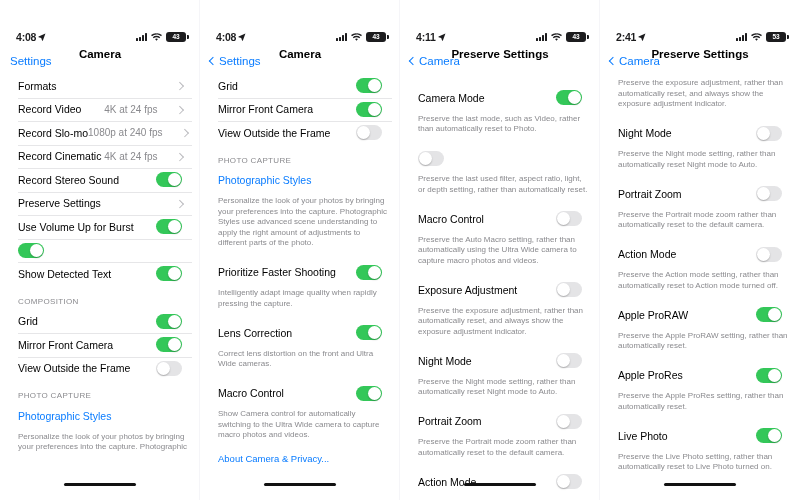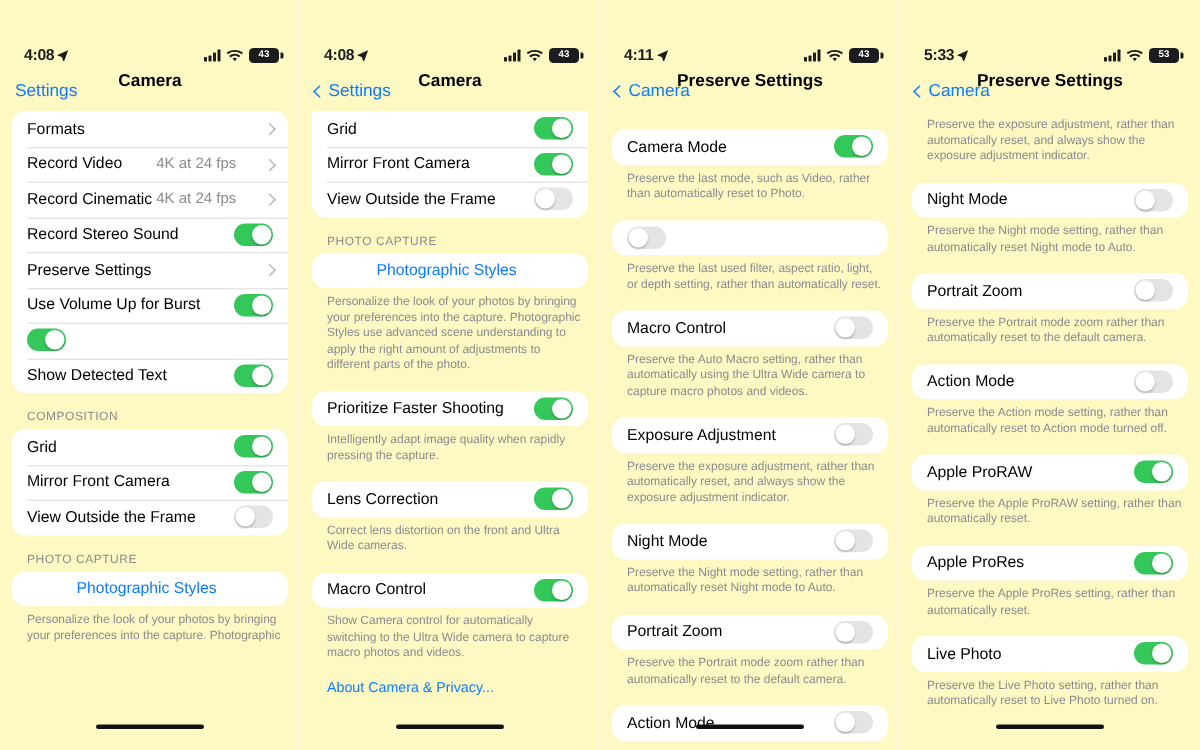--- a/index.html
+++ b/index.html
@@ -5,21 +5,21 @@
   html,body{margin:0;padding:0;}
   body{
     width:800px;height:500px;
     background:#ebebf0;
     font-family:"Liberation Sans", sans-serif;
     overflow:hidden;
   }
   .screens{display:flex;width:800px;height:500px;}
   .phone{
     width:200px;height:500px;position:relative;
-    background:#fef9c3;overflow:hidden;
+    background:#ffffff;overflow:hidden;
     box-sizing:border-box;
   }
   .phone + .phone{box-shadow:-1px 0 0 #f5f5f8;}
 
   
   .statusbar{
     height:22px;margin-top:26px;
     display:flex;align-items:center;justify-content:space-between;
     padding:0 14px 0 16px;box-sizing:border-box;
   }
@@ -70,21 +70,21 @@
   }
   .group.clip-top{border-top-left-radius:0;border-top-right-radius:0;}
   .row{
     height:23.5px;display:flex;align-items:center;
     padding:0 10px;box-sizing:border-box;position:relative;
   }
   .row + .row::before{
     content:"";position:absolute;left:10px;right:0;top:0;height:1px;background:#e6e6e8;
   }
   .row .label{font-size:10.5px;color:#000;flex:1;white-space:nowrap;}
-  .row .label.blue{color:#0a7cff;margin-left:33px;}
+  .row .label.blue{color:#0a7cff;}
   .row .value{font-size:10px;color:#8a8a8e;margin-right:19px;white-space:nowrap;}
   .chevron{
     width:4.5px;height:4.5px;border-top:1.4px solid #b9b9bd;border-right:1.4px solid #b9b9bd;
     transform:rotate(45deg);flex:0 0 auto;
   }
   .toggle{
     width:26px;height:15px;border-radius:8px;position:relative;flex:0 0 auto;
     background:#e4e4e6;
   }
   .toggle.on{background:#34c759;}
@@ -150,20 +150,25 @@
           <div class="row">
             <span class="label">Formats</span>
             <span class="chevron"></span>
           </div>
           <div class="row">
             <span class="label">Record Video</span>
             <span class="value">4K at 24 fps</span>
             <span class="chevron"></span>
           </div>
           <div class="row">
+            <span class="label">Record Slo-mo</span>
+            <span class="value">1080p at 240 fps</span>
+            <span class="chevron"></span>
+          </div>
+          <div class="row">
             <span class="label">Record Cinematic</span>
             <span class="value">4K at 24 fps</span>
             <span class="chevron"></span>
           </div>
           <div class="row">
             <span class="label">Record Stereo Sound</span>
             <span class="toggle on">
               <span class="knob"></span>
             </span>
           </div>
@@ -414,21 +419,21 @@
               <span class="knob"></span>
             </span>
           </div>
         </div>
       </div>
       <div class="home-indicator"></div>
     </div>
     <div class="phone">
       <div class="statusbar">
         <div class="clock">
-          <span>5:33</span>
+          <span>2:41</span>
           <svg class="loc-arrow" viewBox="0 0 10 10">
             <path d="M9.3 0.7L0.8 4.3c-.5.2-.5.8 0 1l3.2 1 1.1 3.1c.2.5.8.5 1 0z" fill="#1c1c1e"></path>
           </svg>
         </div>
         <div class="status-icons">
           <span class="bars">
             <i></i>
             <i></i>
             <i></i>
             <i></i>

